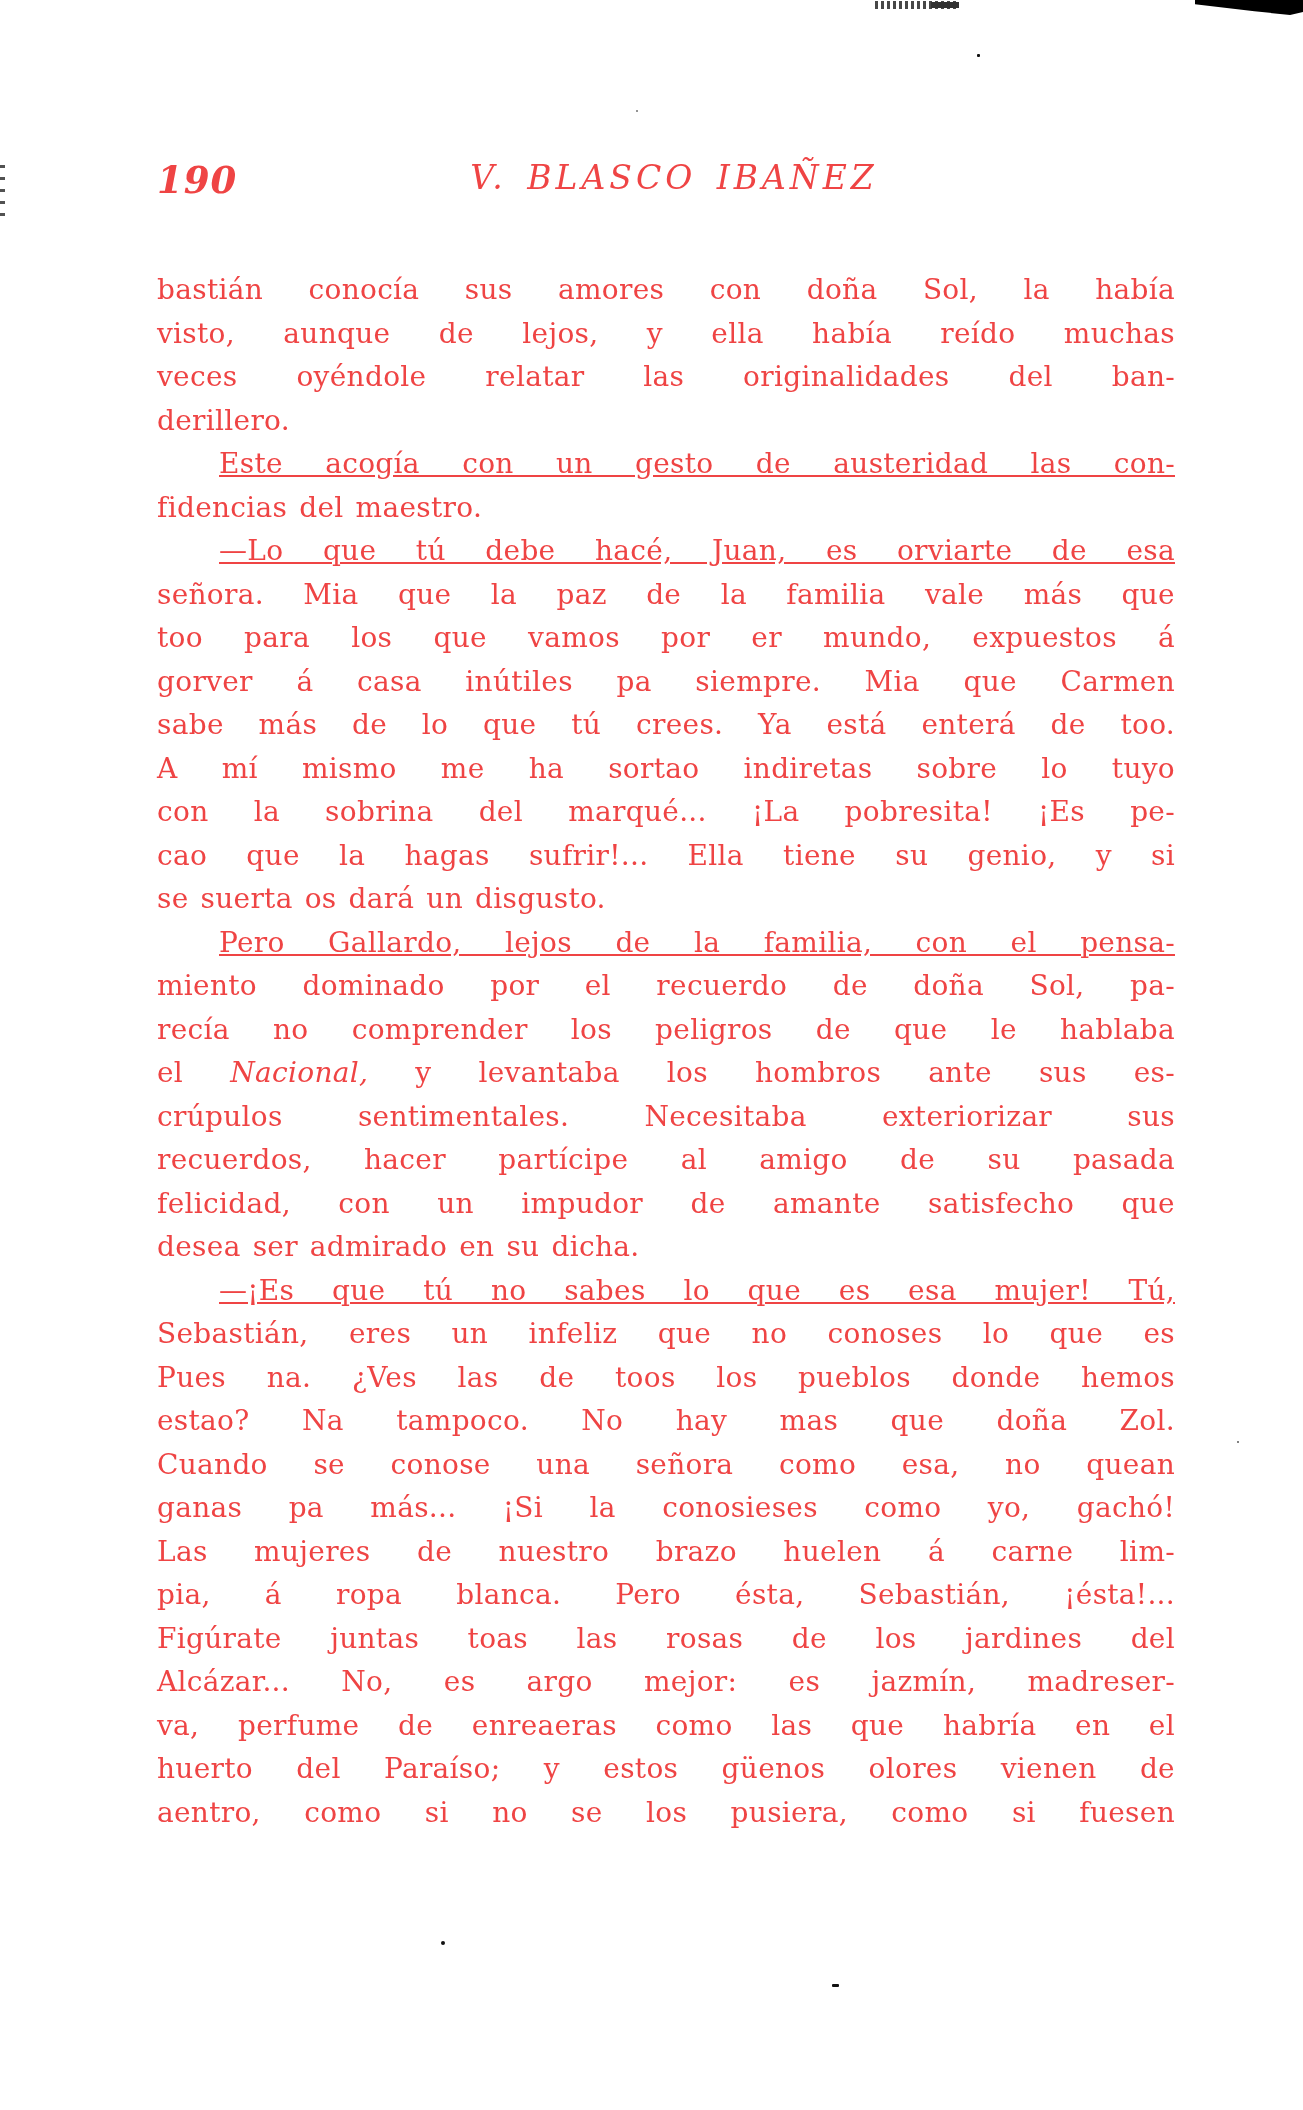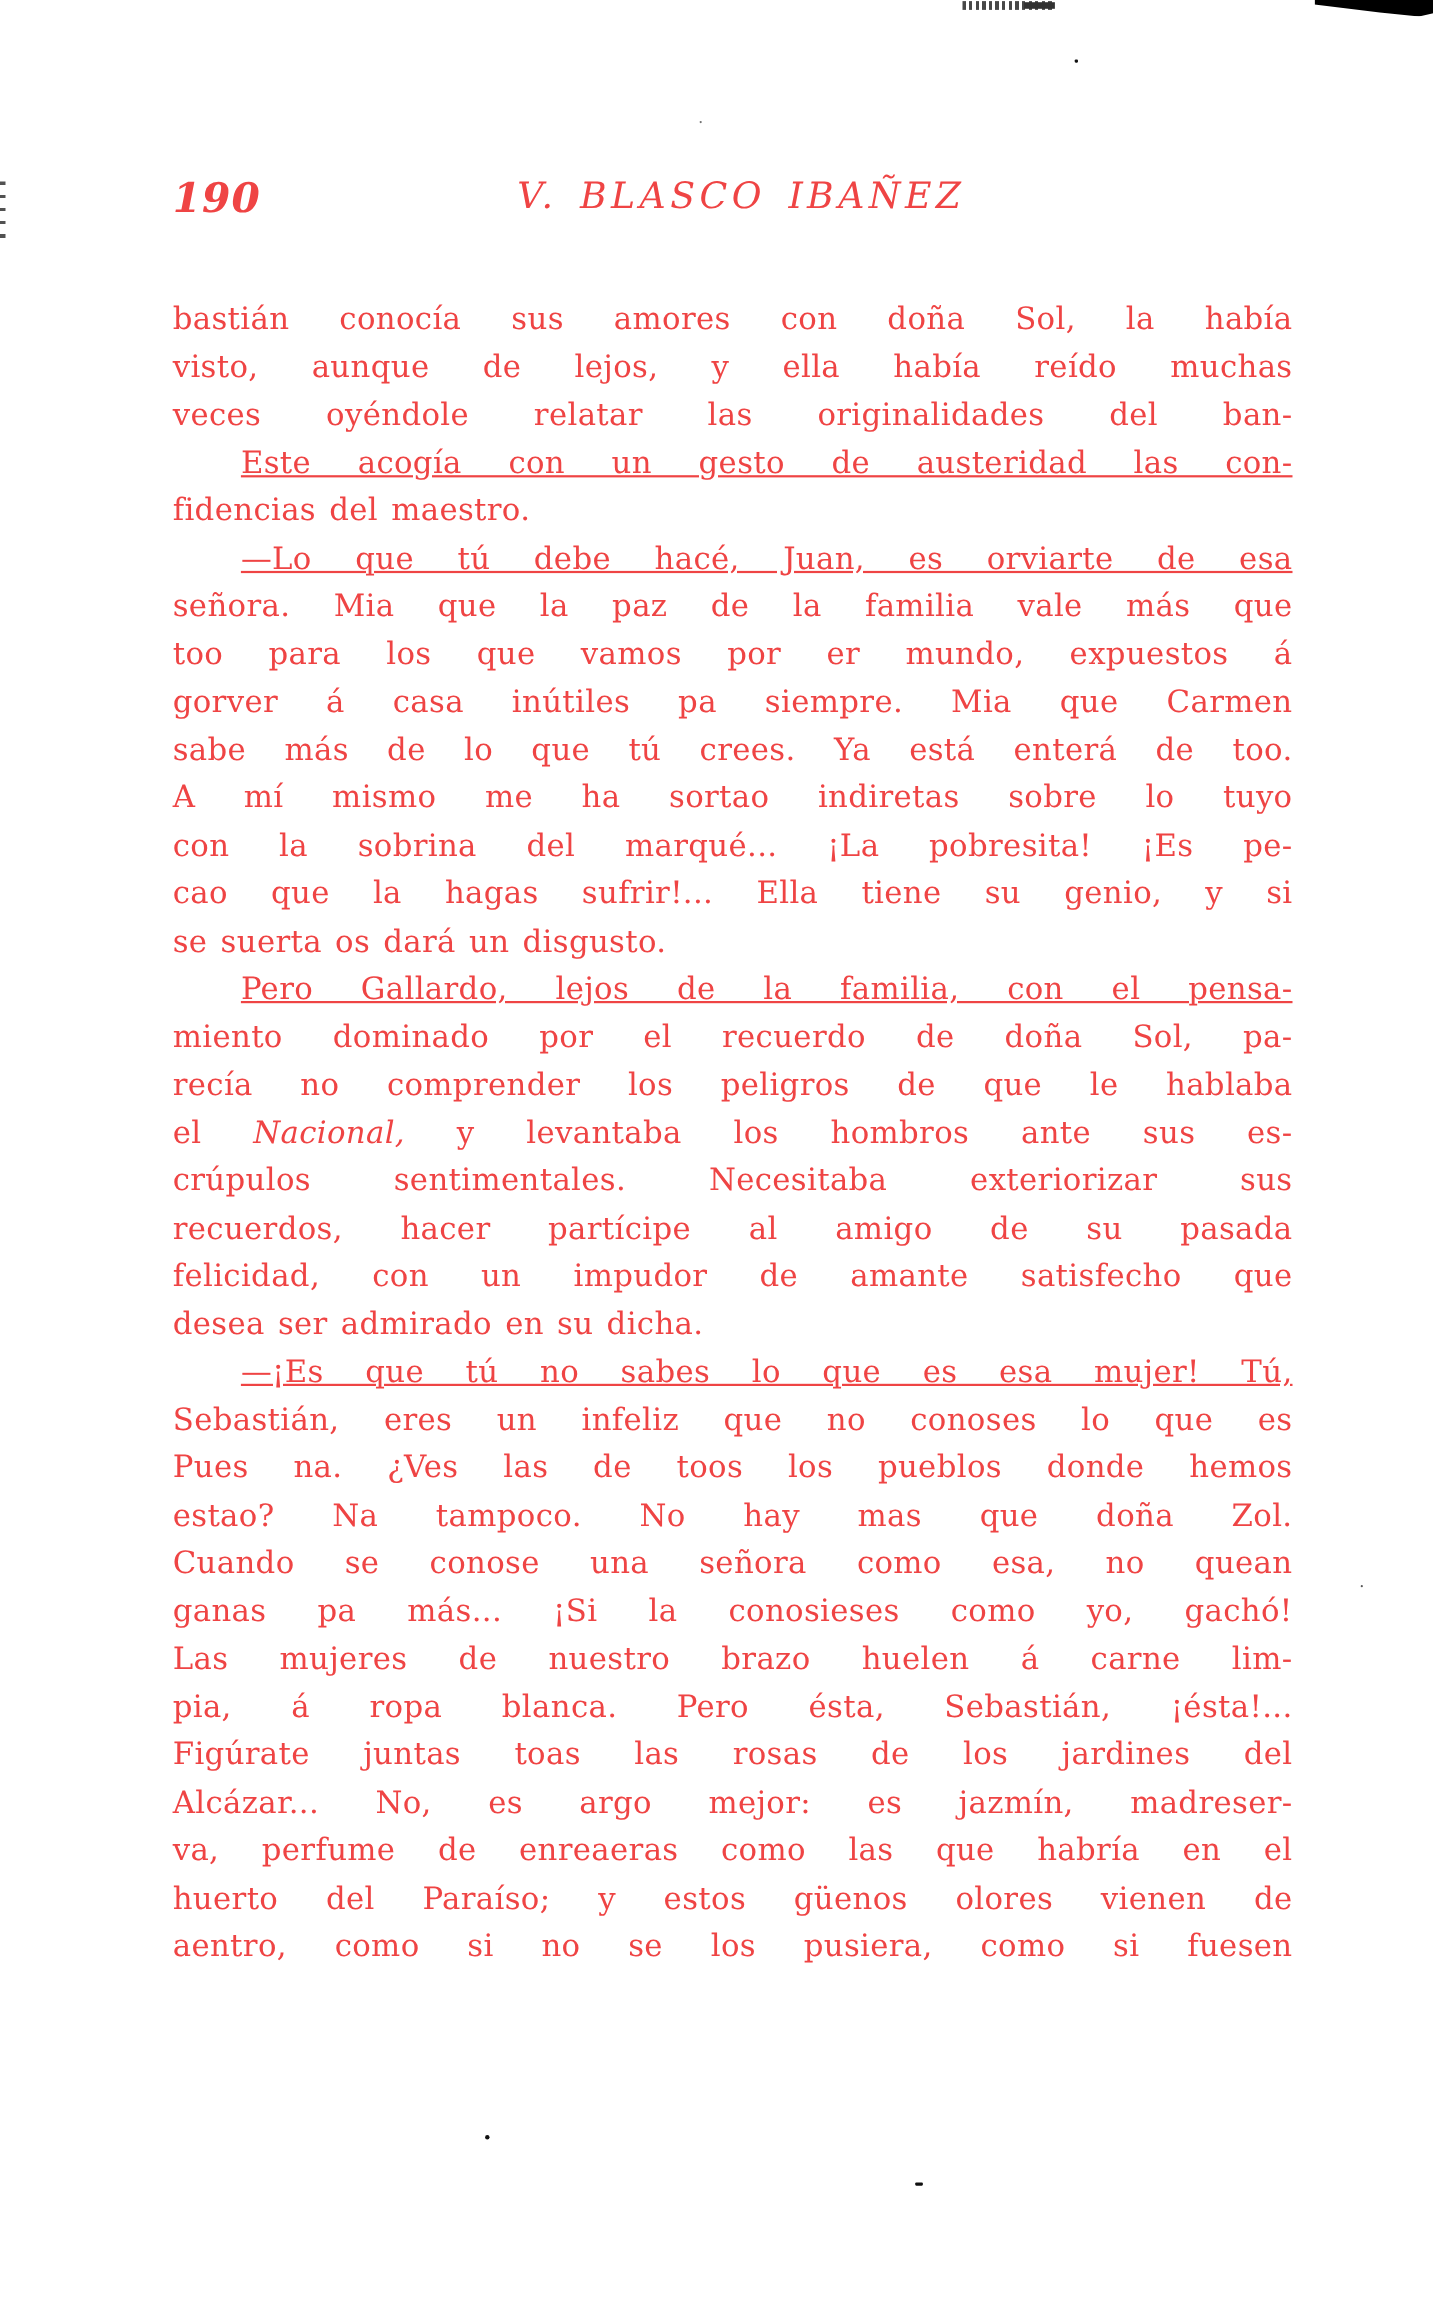--- a/index.html
+++ b/index.html
@@ -89,20 +89,21 @@
 
   <header class="running-head">
     <span class="page-num">190</span>
     <span class="running-title">V. BLASCO IBAÑEZ</span>
   </header>
 
   <main class="text-block" id="text-block">
       <div class="line">bastián conocía sus amores con doña Sol, la había</div>
       <div class="line">visto, aunque de lejos, y ella había reído muchas</div>
       <div class="line">veces oyéndole relatar las originalidades del ban-</div>
+      <div class="line end">derillero.</div>
       <div class="line indent">Este acogía con un gesto de austeridad las con-</div>
       <div class="line end">fidencias del maestro.</div>
       <div class="line indent">—Lo que tú debe hacé, Juan, es orviarte de esa</div>
       <div class="line">señora. Mia que la paz de la familia vale más que</div>
       <div class="line">too para los que vamos por er mundo, expuestos á</div>
       <div class="line">gorver á casa inútiles pa siempre. Mia que Carmen</div>
       <div class="line">sabe más de lo que tú crees. Ya está enterá de too.</div>
       <div class="line">A mí mismo me ha sortao indiretas sobre lo tuyo</div>
       <div class="line">con la sobrina del marqué... ¡La pobresita! ¡Es pe-</div>
       <div class="line">cao que la hagas sufrir!... Ella tiene su genio, y si</div>

